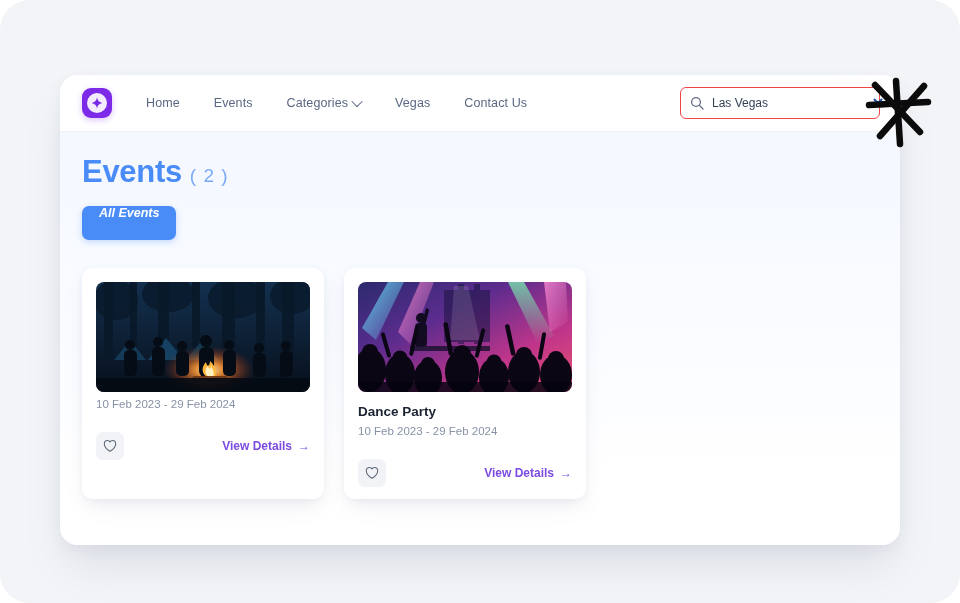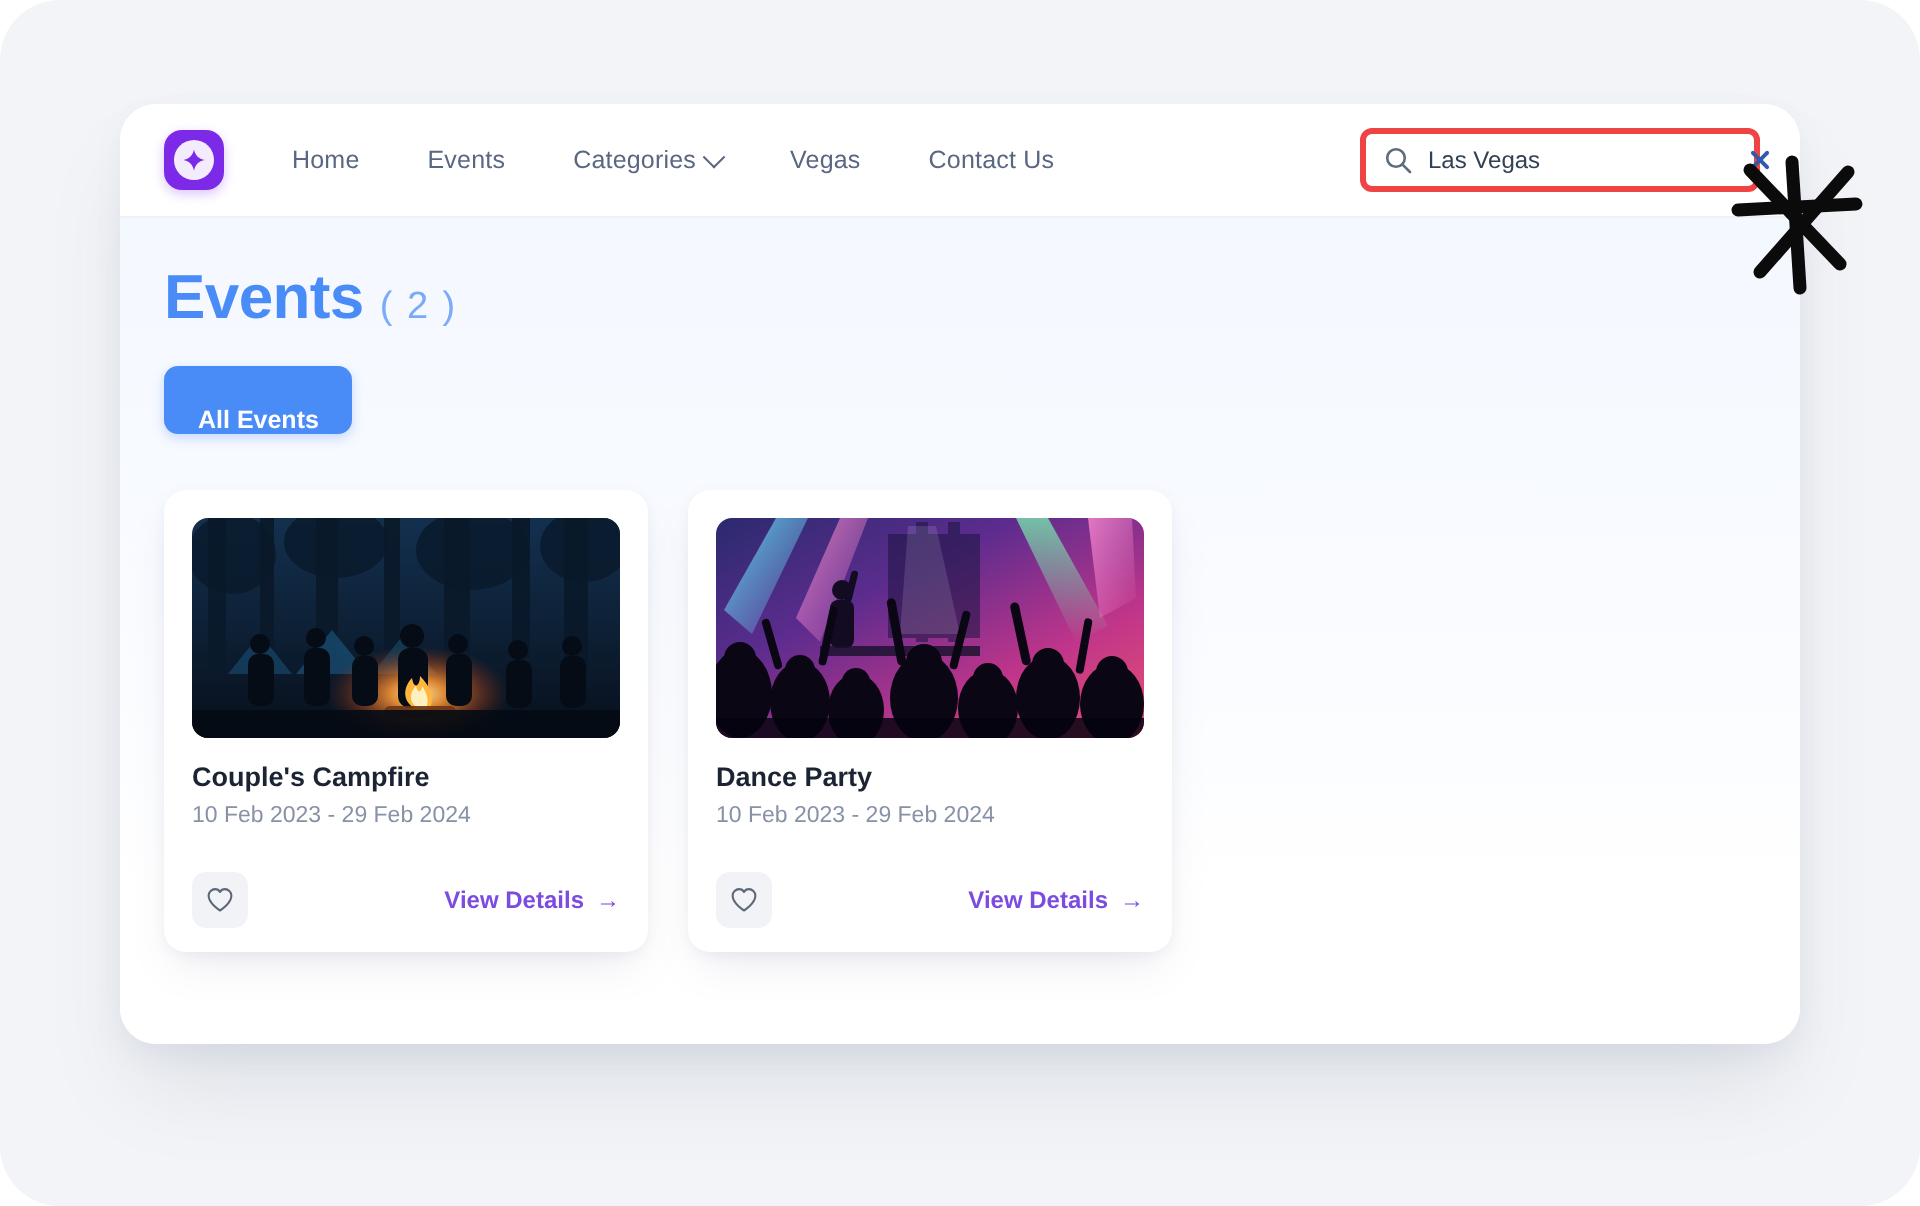--- a/index.html
+++ b/index.html
@@ -22,21 +22,21 @@
     left: 0; top: 0;
     width: 960px; height: 603px;
     background: #f2f4f7;
     border-radius: 30px;
     overflow: hidden;
   }
 
   
   .app-window {
     position: absolute;
-    left: 60px; top: 52px;
+    left: 60px; top: 75px;
     width: 840px; height: 470px;
     background: #ffffff;
     border-radius: 18px;
     box-shadow: 0 26px 44px -10px rgba(120,130,150,0.20),
                 0 6px 14px rgba(120,130,150,0.08);
     overflow: hidden;
     z-index: 2;
   }
 
   
@@ -94,21 +94,21 @@
     flex: none;
   }
 
   
   .search-wrap {
     position: absolute;
     right: 20px;
     top: 12px;
     width: 200px;
     height: 32px;
-    border: 3px solid #ef4444;
+    border: 1px solid #ef4444;
     border-radius: 6px;
     background: #fff;
     display: flex;
     align-items: center;
     padding: 0 9px;
   }
   .search-icon { flex: none; margin-right: 8px; }
   .search-input {
     flex: 1;
     border: none;
@@ -169,27 +169,28 @@
     display: flex;
     align-items: center;
     gap: 8px;
     margin-bottom: 28px;
   }
   .tab {
     height: 34px;
     padding: 0 17px;
     border-radius: 7px;
     display: flex;
-    align-items: flex-end;
+    align-items: flex-start;
     font-size: 12.5px;
     cursor: pointer;
     white-space: nowrap;
     background: #ffffff;
     color: #8a96a8;
     box-shadow: 0 1px 3px rgba(100,110,130,0.10), 0 0 0 1px rgba(235,238,243,0.9);
+    font-style: italic;
   }
   .tab.active {
     background: #4a8cf7;
     color: #ffffff;
     font-weight: bold;
     box-shadow: 0 2px 6px rgba(74,140,247,0.30);
   }
 
   
   .cards {
@@ -378,21 +379,20 @@
                   <rect x="184" y="69" width="13" height="26" rx="5"></rect>
               </g>
 
               <path d="M113 96 C104 92 106 84 110 80 C111 86 114 84 114 79 C118 83 122 89 119 95 Z" fill="#ffb63c"></path>
               <path d="M113 95 C108 92 109 87 112 84 C113 88 115 87 115 84 C117 87 119 91 117 95 Z" fill="#fff0c0"></path>
               <rect x="96" y="94" width="36" height="6" rx="3" fill="#6b3415" opacity=".9"></rect>
 
               <rect x="0" y="96" width="214" height="14" fill="#050b13" opacity=".9"></rect>
             </svg>
           </div>
-          <div class="card-title">Couple's Campfire</div>
           <div class="card-date">10 Feb 2023 - 29 Feb 2024</div>
           <div class="card-footer">
             <button class="fav-btn">
               <svg width="14" height="14" viewBox="0 0 16 16">
                 <path d="M8 14 C8 14 1.5 10 1.5 5.6 C1.5 3.3 3.3 1.8 5.2 1.8 C6.5 1.8 7.5 2.5 8 3.4 C8.5 2.5 9.5 1.8 10.8 1.8 C12.7 1.8 14.5 3.3 14.5 5.6 C14.5 10 8 14 8 14 Z" fill="none" stroke="#5d6777" stroke-width="1.2" stroke-linejoin="round"></path>
               </svg>
             </button>
             <a class="details-link">
               <span>View Details</span>
               <span>→</span>

